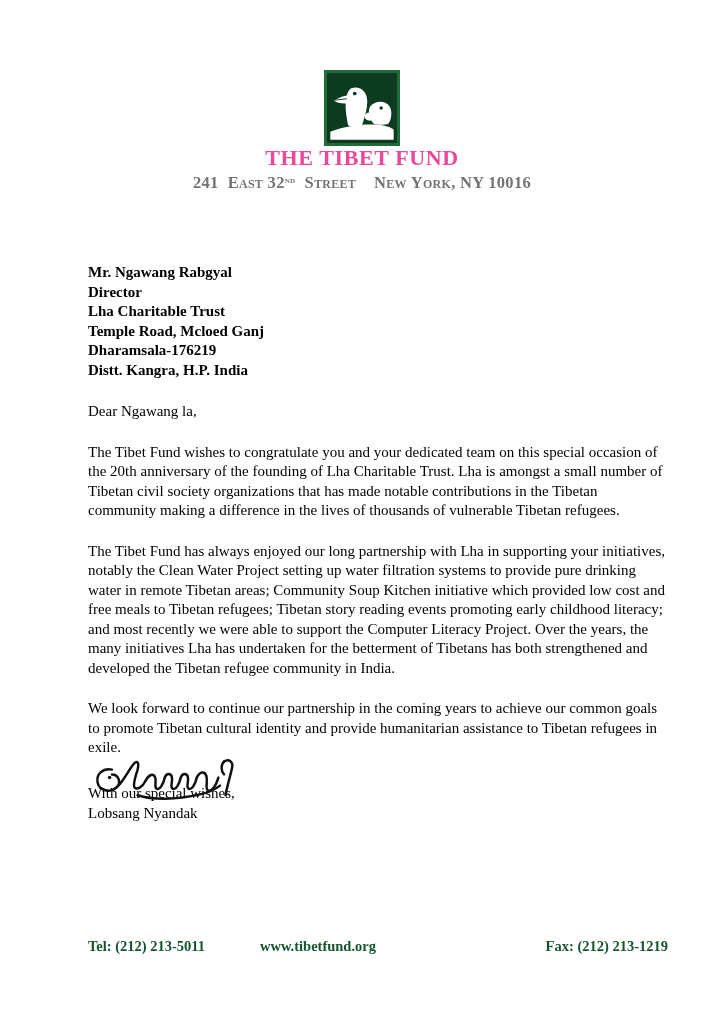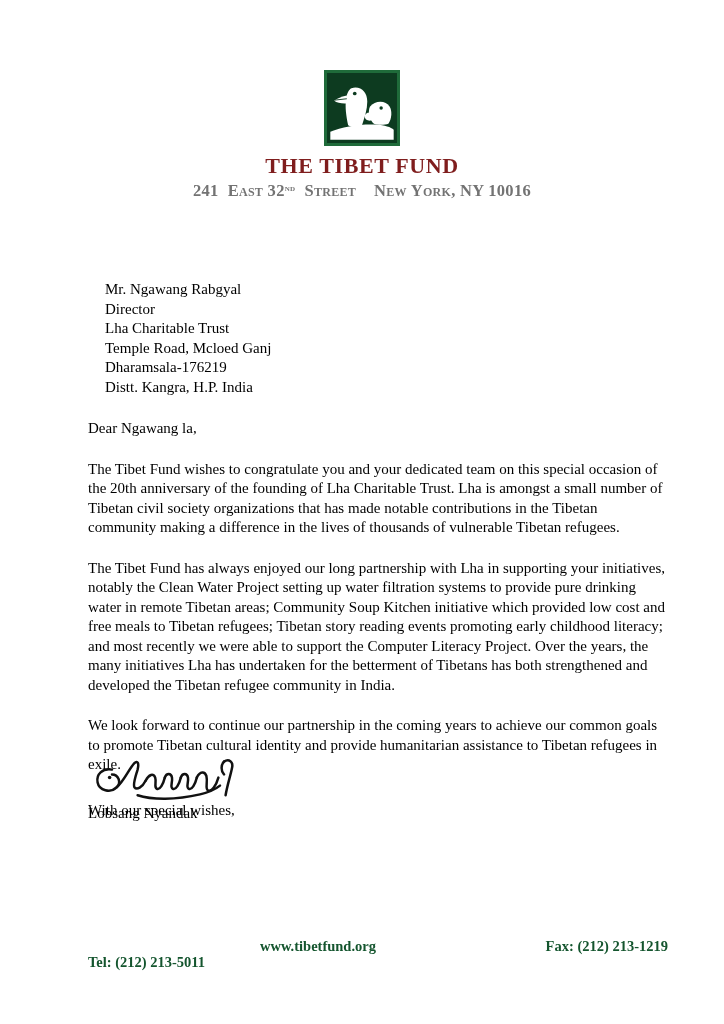--- a/index.html
+++ b/index.html
@@ -37,25 +37,24 @@
     margin: 0 auto;
     box-sizing: border-box;
     border: 3px solid #1f6b3a;
     background: #0d3b20;
     padding: 2px;
     display: block;
   }
   .logo-mark svg { display: block; width: 100%; height: 100%; }
 
   .org-name {
-    margin-top: 8px;
     font-size: 22px;
     font-weight: bold;
     letter-spacing: 0.6px;
-    color: #7f1d1d;
+    color: #ec4899;
     line-height: 1.05;
   }
 
   .org-address {
     margin-top: 4px;
     font-size: 16.5px;
     font-weight: bold;
     color: #737373;
     font-variant: small-caps;
     letter-spacing: 0.3px;
@@ -72,21 +71,21 @@
   
   .body-block {
     position: absolute;
     left: 88px;
     top: 263px;
     width: 578px;
     font-size: 15px;
     line-height: 1.30;
   }
 
-  .recipient { margin: 17px; }
+  .recipient { margin: 0; font-weight: bold; }
   .recipient div { white-space: nowrap; }
 
   .salutation { margin: 22px 0 0 0; }
 
   .para {
     margin: 21px 0 0 0;
     text-align: left;
   }
 
   .closing { margin: 26px 0 0 0; }
@@ -114,21 +113,21 @@
   .footer {
     position: absolute;
     left: 0;
     top: 938px;
     width: 724px;
     height: 22px;
     color: #14552e;
     font-size: 14.5px;
     font-weight: bold;
   }
-  .footer .f-tel   { position: absolute; left: 88px;  top: 16px; }
+  .footer .f-tel   { position: absolute; left: 88px;  top: 0; }
   .footer .f-web   { position: absolute; left: 0; top: 0; width: 636px; text-align: center; }
   .footer .f-fax   { position: absolute; right: 56px; top: 0; text-align: right; }
 </style>
 </head>
 <body>
 
 <div class="page">
 
   <div class="letterhead">
 

